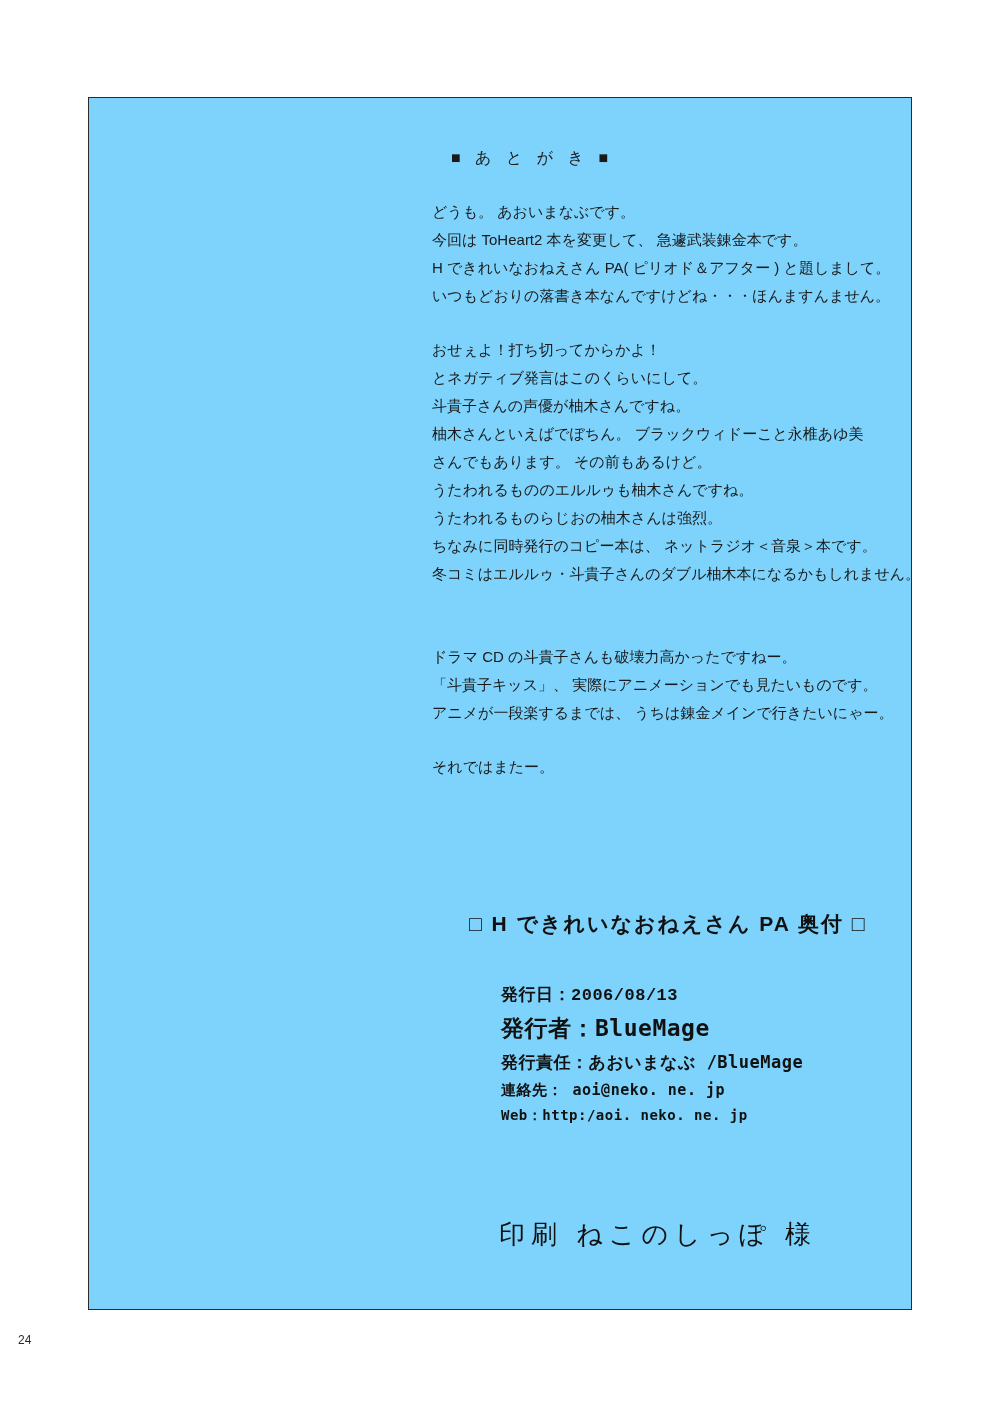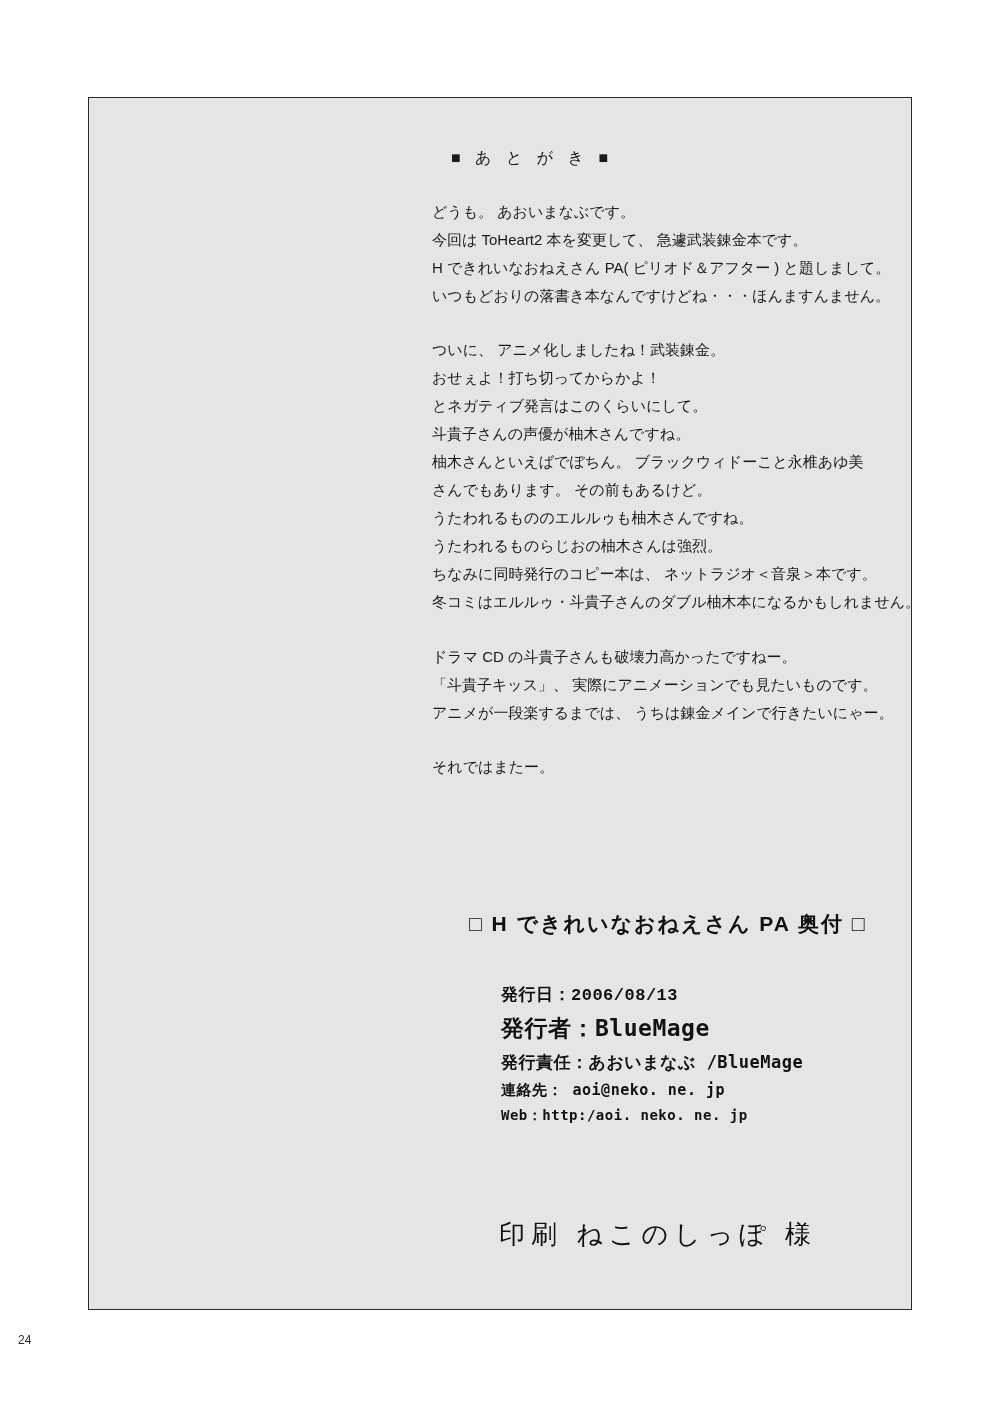--- a/index.html
+++ b/index.html
@@ -16,21 +16,21 @@
     overflow: hidden;
   }
   .page-frame {
     position: absolute;
     left: 88px;
     top: 97px;
     width: 824px;
     height: 1213px;
     border: 1px solid #2b2b2b;
     box-sizing: border-box;
-    background: #e5e5e5;
+    background: #7dd3fc;
   }
   .afterword-heading {
     position: absolute;
     left: 362px;
     top: 50px;
     font-size: 16px;
     letter-spacing: 5px;
     color: #1a1a1a;
     white-space: nowrap;
   }
@@ -107,21 +107,20 @@
   <div class="afterword-heading">■ あ と が き ■</div>
 
   <div class="body-block block-1">
     <p>どうも。 あおいまなぶです。</p>
     <p>今回は ToHeart2 本を変更して、 急遽武装錬金本です。</p>
     <p>H できれいなおねえさん PA( ピリオド＆アフター ) と題しまして。</p>
     <p>いつもどおりの落書き本なんですけどね・・・ほんますんません。</p>
   </div>
 
   <div class="body-block block-2">
-    <p>ついに、 アニメ化しましたね！武装錬金。</p>
     <p>おせぇよ！打ち切ってからかよ！</p>
     <p>とネガティブ発言はこのくらいにして。</p>
     <p>斗貴子さんの声優が柚木さんですね。</p>
     <p>柚木さんといえばでぼちん。 ブラックウィドーこと永椎あゆ美</p>
     <p>さんでもあります。 その前もあるけど。</p>
     <p>うたわれるもののエルルゥも柚木さんですね。</p>
     <p>うたわれるものらじおの柚木さんは強烈。</p>
     <p>ちなみに同時発行のコピー本は、 ネットラジオ＜音泉＞本です。</p>
     <p>冬コミはエルルゥ・斗貴子さんのダブル柚木本になるかもしれません。</p>
   </div>

